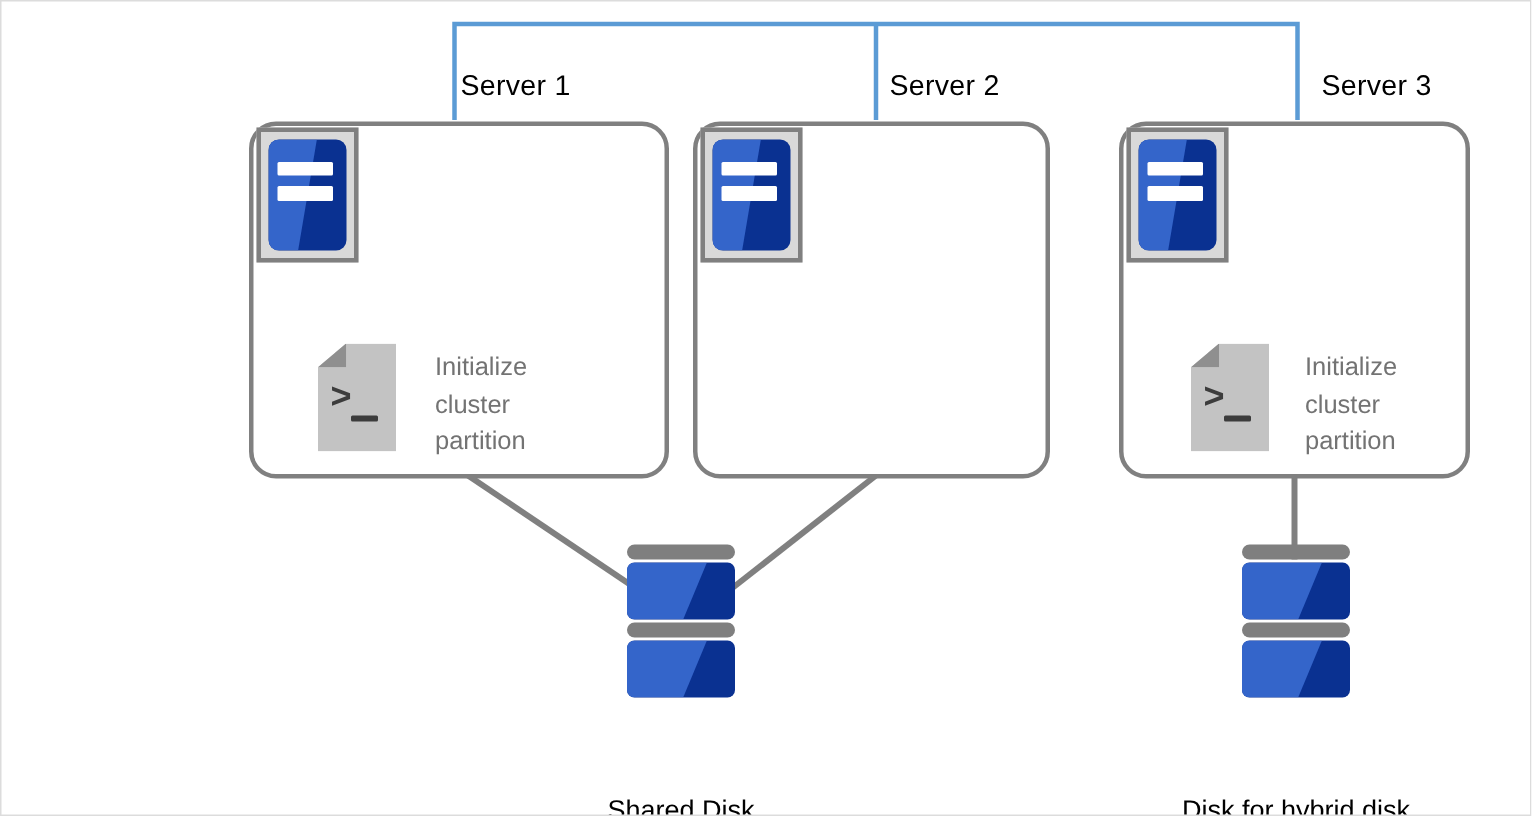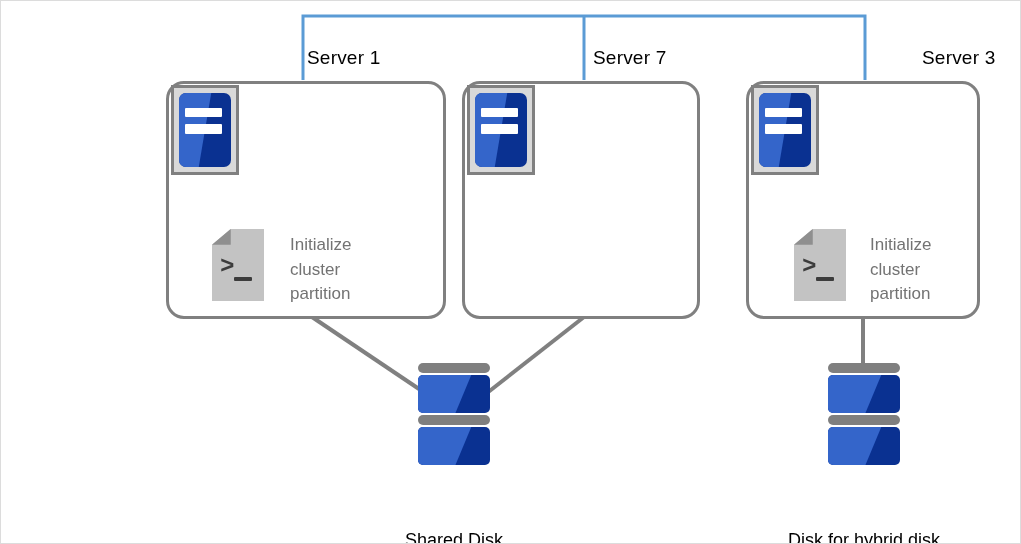--- a/index.html
+++ b/index.html
@@ -211,33 +211,33 @@
       <div class="chevron">&gt;</div>
       <div class="underscore"></div>
     </div>
 
     <div class="note-text" style="left:289px; top:232px;">
       <div>Initialize</div>
       <div>cluster</div>
       <div>partition</div>
     </div>
 
-    <div class="server-label" style="left:592px; top:46px;">Server 7</div>
+    <div class="server-label" style="left:592px; top:46px;">Server 2</div>
 
     <div class="server-box" style="left:461px; top:80px; width:238px; height:238px;"></div>
 
     <div class="machine-icon" style="left:466px; top:84px;">
       <div class="body">
         <div class="sheen"></div>
         <div class="bar b1"></div>
         <div class="bar b2"></div>
       </div>
     </div>
 
-    <div class="server-label" style="left:921px; top:46px;">Server 3</div>
+    <div class="server-label" style="left:880px; top:46px;">Server 3</div>
 
     <div class="server-box" style="left:745px; top:80px; width:234px; height:238px;"></div>
 
     <div class="machine-icon" style="left:750px; top:84px;">
       <div class="body">
         <div class="sheen"></div>
         <div class="bar b1"></div>
         <div class="bar b2"></div>
       </div>
     </div>

